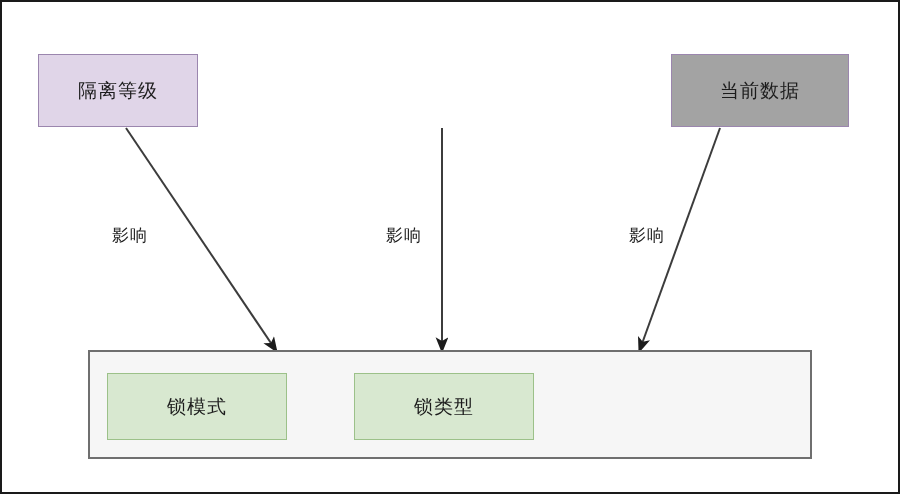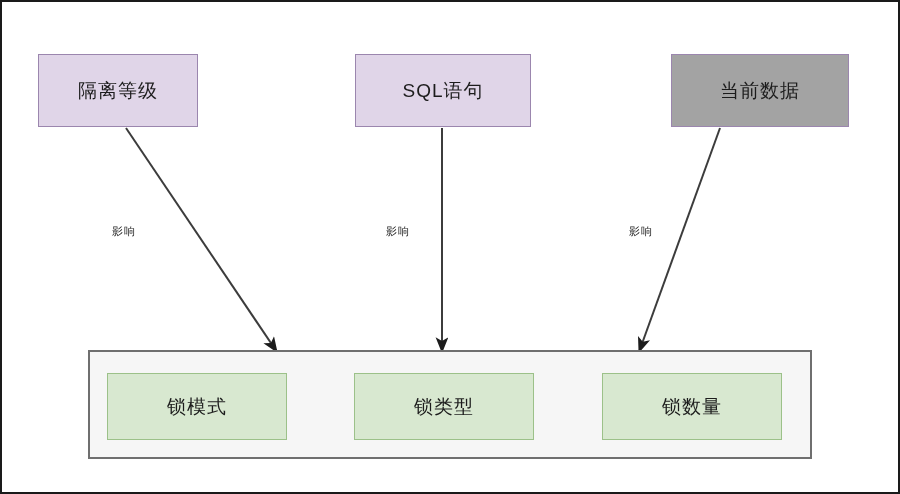--- a/index.html
+++ b/index.html
@@ -51,21 +51,21 @@
   }
   .node-target {
     background: #d8e8d0;
     border: 1px solid #9cc189;
     font-size: 19px;
     color: #1c1c1c;
     letter-spacing: 1px;
   }
   .edge-label {
     position: absolute;
-    font-size: 11px;
+    font-size: 17px;
     color: #1c1c1c;
     white-space: nowrap;
     letter-spacing: 1px;
     text-align: right;
   }
   .node-label {
     pointer-events: none;
   }
 </style>
 </head>
@@ -82,36 +82,30 @@
     <g id="edges-group">
         <line x1="124" y1="126" x2="275" y2="350" stroke="#3c3c3c" stroke-width="2" marker-end="url(#arrowhead)"></line>
         <line x1="440" y1="126" x2="440" y2="350" stroke="#3c3c3c" stroke-width="2" marker-end="url(#arrowhead)"></line>
         <line x1="718" y1="126" x2="637" y2="350" stroke="#3c3c3c" stroke-width="2" marker-end="url(#arrowhead)"></line>
       </g>
   </svg>
 
   <div class="node node-source" style="left: 36px; top: 52px; width: 160px; height: 73px; background: rgb(224, 213, 232); border-color: rgb(155, 134, 174);">
     <span class="node-label">隔离等级</span>
   </div>
-  <div class="node node-source" style="left: 353px; top: 52px; width: 176px; height: 73px; background: rgb(224, 213, 232); border-color: rgb(155, 134, 174);">
-    <span class="node-label">SQL语句</span>
-  </div>
   <div class="node node-source" style="left: 669px; top: 52px; width: 178px; height: 73px; background: #a3a3a3; border-color: rgb(155, 134, 174);">
     <span class="node-label">当前数据</span>
   </div>
 
   <div class="group-box" style="left: 86px; top: 348px; width: 724px; height: 109px; background: rgb(246, 246, 246); border-color: rgb(111, 111, 111);"></div>
 
   <div class="node node-target" style="left: 105px; top: 371px; width: 180px; height: 67px; background: rgb(216, 232, 208); border-color: rgb(156, 193, 137);">
     <span class="node-label">锁模式</span>
   </div>
   <div class="node node-target" style="left: 352px; top: 371px; width: 180px; height: 67px; background: rgb(216, 232, 208); border-color: rgb(156, 193, 137);">
     <span class="node-label">锁类型</span>
   </div>
-  <div class="node node-target" style="left: 600px; top: 371px; width: 180px; height: 67px; background: rgb(216, 232, 208); border-color: rgb(156, 193, 137);">
-    <span class="node-label">锁数量</span>
-  </div>
 
   <div class="edge-label" style="left: 110px; top: 222px;">影响</div>
   <div class="edge-label" style="left: 384px; top: 222px;">影响</div>
   <div class="edge-label" style="left: 627px; top: 222px;">影响</div>
 
 </div>
 
 </body></html>

